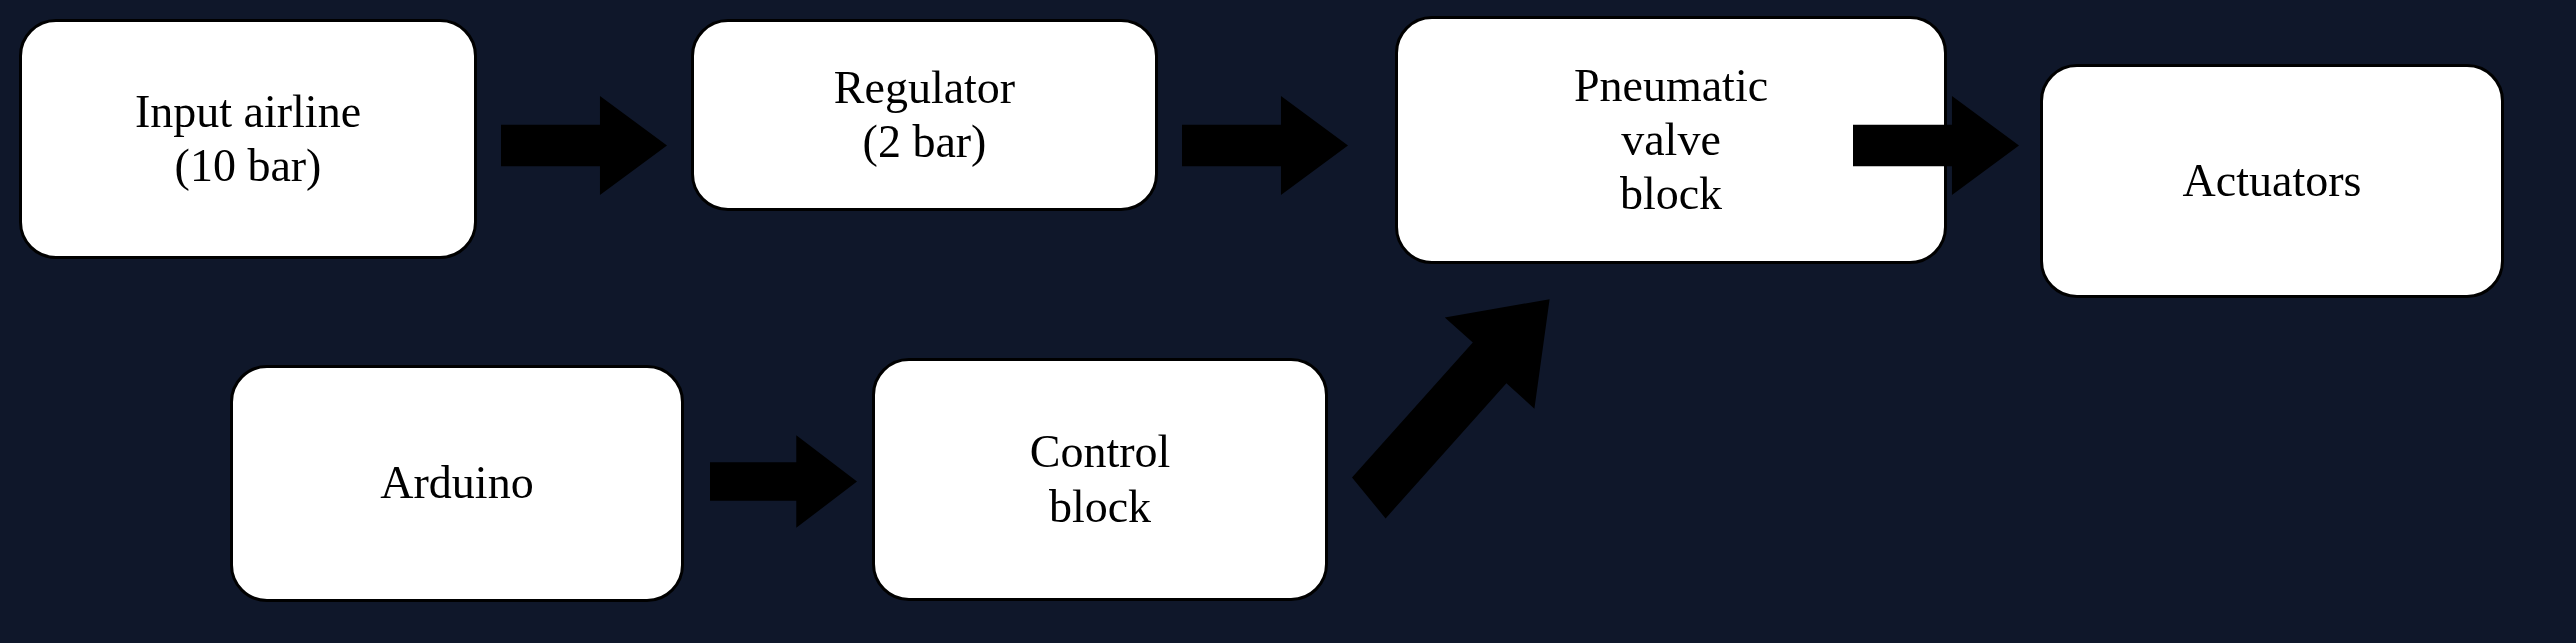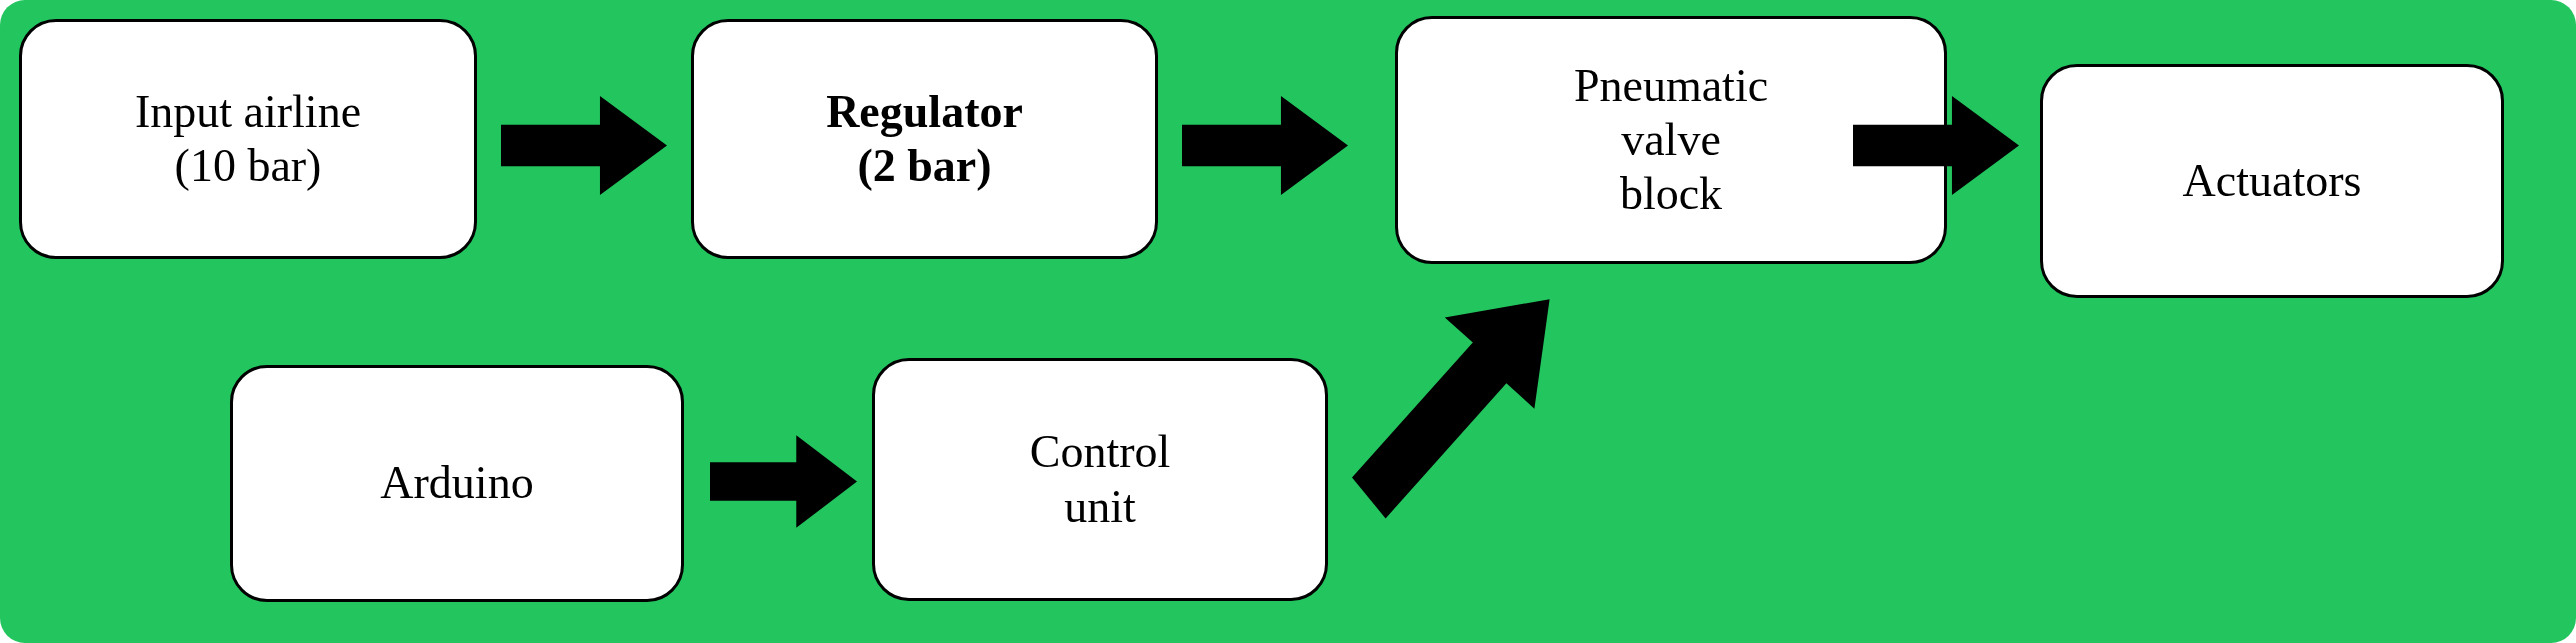--- a/index.html
+++ b/index.html
@@ -8,23 +8,22 @@
     padding: 0;
     background: #ffffff;
   }
   body {
     font-family: "Liberation Serif", "DejaVu Serif", serif;
   }
   #diagram-canvas {
     position: relative;
     width: 2576px;
     height: 643px;
-    background: #22c55e;
+    background: #0f172a;
     overflow: hidden;
-    border-radius: 25px;
   }
   .node-box {
     position: absolute;
     box-sizing: border-box;
     background: #ffffff;
     border: 3.2px solid #000000;
     border-radius: 37px;
     display: flex;
     align-items: center;
     justify-content: center;
@@ -54,42 +53,42 @@
 </head>
 <body>
 
 <div id="diagram-canvas">
 
   <div class="node-box" style="left:19px; top:19px; width:458px; height:240px;">
     <span class="node-label">Input airline
 (10 bar)</span>
   </div>
 
-  <div class="node-box" style="left:691px; top:19px; width:467px; height:240px;font-weight:bold;">
+  <div class="node-box" style="left:691px; top:19px; width:467px; height:192px;">
     <span class="node-label">Regulator
 (2 bar)</span>
   </div>
 
   <div class="node-box" style="left:1395px; top:16px; width:552px; height:248px;">
     <span class="node-label">Pneumatic
 valve
 block</span>
   </div>
 
   <div class="node-box" style="left:2040px; top:22.4px; width:464px; height:234px;margin-top:42px;">
     <span class="node-label">Actuators</span>
   </div>
 
   <div class="node-box" style="left:230px; top:365px; width:454px; height:237px;text-align:center;">
     <span class="node-label">Arduino</span>
   </div>
 
   <div class="node-box" style="left:872px; top:358px; width:456px; height:243px;">
     <span class="node-label">Control
-unit</span>
+block</span>
   </div>
 
   <span class="arrow-h" style="left:501px; top:96px; width:166px; height:99px;">
     <svg width="166" height="99" viewBox="0 0 208 124" xmlns="http://www.w3.org/2000/svg">
       <polygon points="0,36 124,36 124,0 208,62 124,124 124,88 0,88" fill="#000000"></polygon>
     </svg>
   </span>
 
   <span class="arrow-h" style="left:1182px; top:96px; width:166px; height:99px;">
     <svg width="166" height="99" viewBox="0 0 208 124" xmlns="http://www.w3.org/2000/svg">

